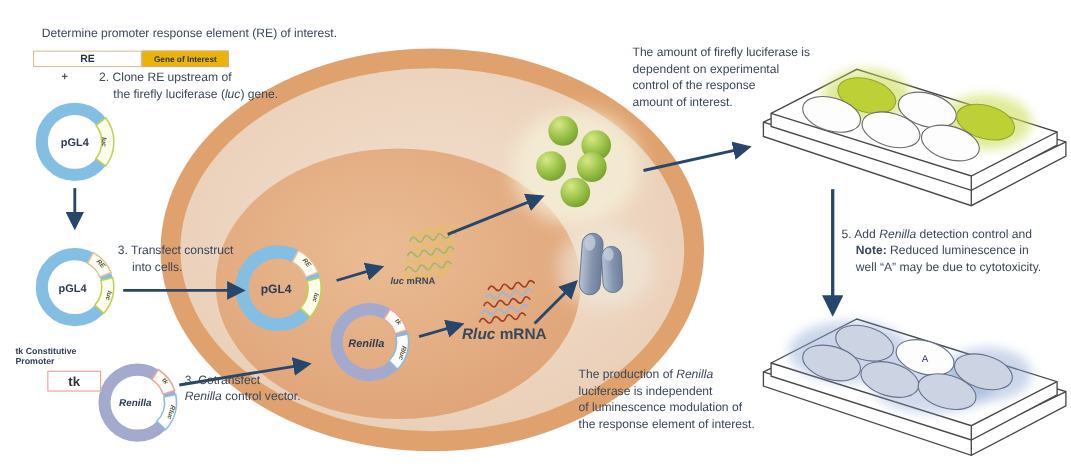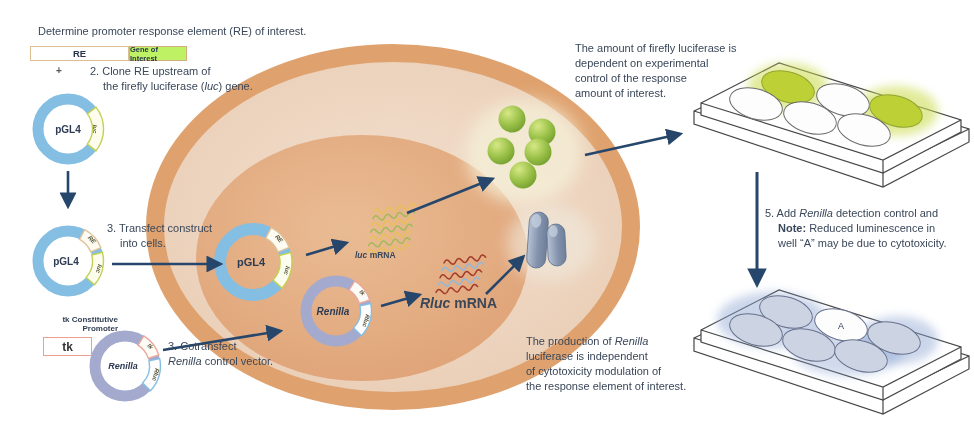--- a/index.html
+++ b/index.html
@@ -180,35 +180,35 @@
     <ellipse cx="756" cy="330" rx="27" ry="15" fill="#ccd4e4" stroke="#67718c" stroke-width="1" transform="rotate(16 756 330)"></ellipse>
     <ellipse cx="809" cy="345" rx="27" ry="15" fill="#ccd4e4" stroke="#67718c" stroke-width="1" transform="rotate(16 809 345)"></ellipse>
     <ellipse cx="861" cy="356" rx="27" ry="15" fill="#ccd4e4" stroke="#67718c" stroke-width="1" transform="rotate(16 861 356)"></ellipse>
     <text class="svgt" x="841" y="329" text-anchor="middle" font-size="9" fill="#33507a">A</text>
   </g>
 </svg>
 
 <div class="txt" style="left:38px;top:24px">Determine promoter response element (RE) of interest.</div>
 
 <div class="boxlbl" style="left:30px;top:46px;width:99px;height:15px;border:1px solid #dcbe92;font-size:9.5px">RE</div>
-<div class="boxlbl" style="left:129px;top:46px;width:58px;height:15px;border:1px solid #d2ae7e;background:#bef264;font-size:7.5px">Gene of Interest</div>
+<div class="boxlbl" style="left:129px;top:46px;width:79px;height:15px;border:1px solid #d2ae7e;background:#eab308;font-size:7.5px">Gene of Interest</div>
 
 <div class="txt b" style="left:56px;top:63px;font-size:10px;color:#555">+</div>
 
 <div class="txt" style="left:90px;top:64px">
   <div>2. Clone RE upstream of</div>
   <div class="ind"><span>the firefly luciferase (</span><span class="i">luc</span><span>) gene.</span></div>
 </div>
 
 <div class="txt" style="left:107px;top:221px">
   <div>3. Transfect construct</div>
   <div class="ind">into cells.</div>
 </div>
 
-<div class="txt b" style="left:28px;top:315px;width:90px;text-align:right;font-size:8px;line-height:9px;color:#323f54">
+<div class="txt b" style="left:14px;top:315px;width:90px;text-align:left;font-size:8px;line-height:9px;color:#323f54">
   <div>tk Constitutive</div>
   <div>Promoter</div>
 </div>
 <div class="boxlbl" style="left:43px;top:337px;width:49px;height:19px;border:1.5px solid #ec9f90;font-size:12px;color:#333">tk</div>
 
 <div class="txt" style="left:168px;top:339px">
   <div>3.  Cotransfect</div>
   <div style=""><span class="i">Renilla</span><span> control vector.</span></div>
 </div>
 
@@ -229,17 +229,17 @@
 
 <div class="txt" style="left:765px;top:206px">
   <div><span>5. Add </span><span class="i">Renilla</span><span> detection control and</span></div>
   <div class="ind"><span class="b">Note:</span><span> Reduced luminescence in</span></div>
   <div class="ind">well “A” may be due to cytotoxicity.</div>
 </div>
 
 <div class="txt" style="left:526px;top:334px">
   <div><span>The production of </span><span class="i">Renilla</span></div>
   <div>luciferase is independent</div>
-  <div>of cytotoxicity modulation of</div>
+  <div>of luminescence modulation of</div>
   <div>the response element of interest.</div>
 </div>
 
 </div>
 
 </body></html>

